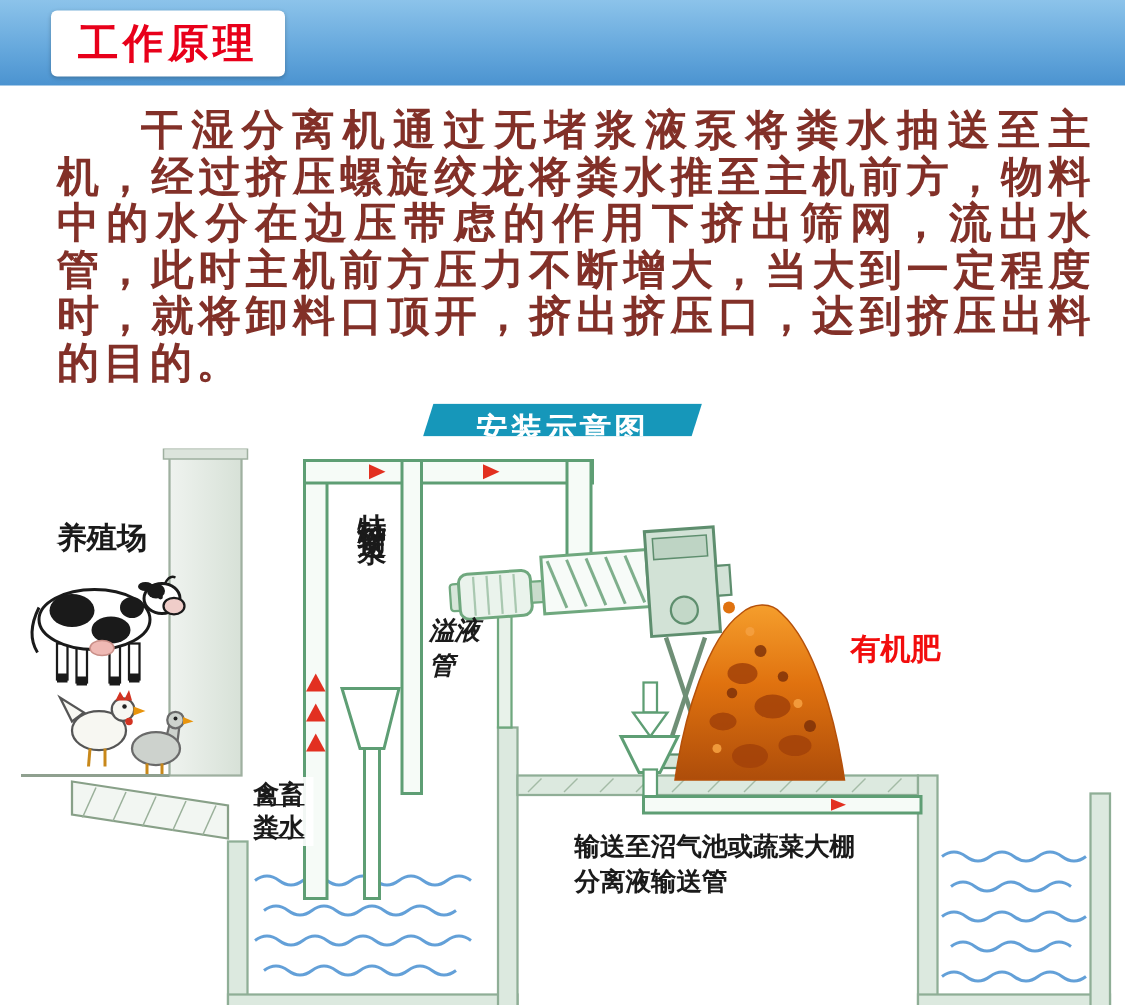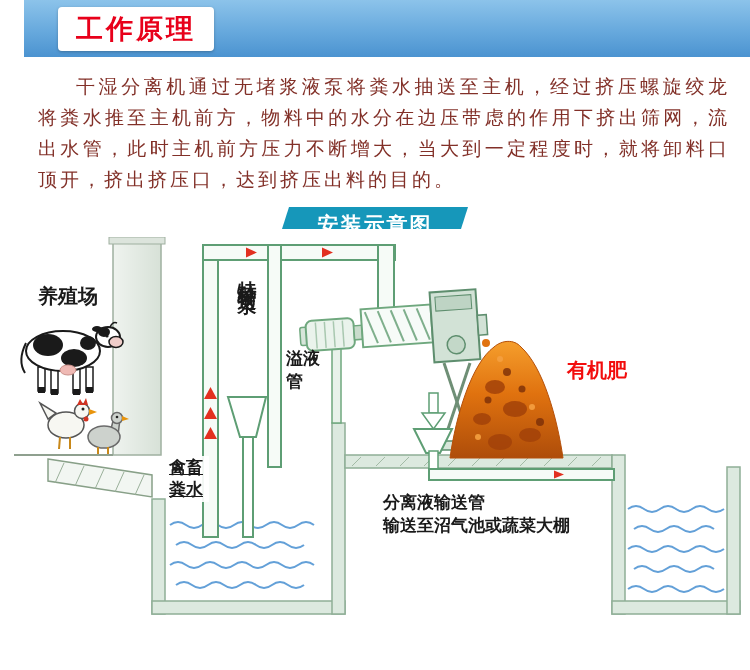--- a/index.html
+++ b/index.html
@@ -3,42 +3,41 @@
 <meta charset="utf-8">
 <style>
   html,body { margin:0; padding:0; }
   body {
     width:750px; height:670px; background:#fff; overflow:hidden; position:relative;
     font-family:"Liberation Sans","DejaVu Sans",sans-serif;
   }
   .top-banner {
     height:57px; display:flex; align-items:center;
     background:linear-gradient(180deg,#8CC3EA 0%,#67A9DD 55%,#4B93D0 100%);
-    margin-left:24px;
   }
   .title-box {
     margin-left:34px; background:#ffffff; border-radius:4px; padding:4px 18px;
     box-shadow:0 1px 3px rgba(0,0,0,.25);
   }
   .title-box span { color:#E8001A; font-size:27px; font-weight:bold; letter-spacing:3px; }
   .intro {
-    margin:14px 20px 0 38px; color:#823028; font-size:19px; line-height:31px;
-    letter-spacing:3px; text-indent:2em; font-weight:400; text-align:justify;
+    margin:14px 20px 0 38px; color:#823028; font-size:28px; line-height:31px;
+    letter-spacing:3px; text-indent:2em; font-weight:700; text-align:justify;
   }
   .scheme-banner {
     width:186px; height:22px; margin:12px auto 0 auto; background:#1697BA; color:#fff;
     font-size:21px; font-weight:bold; text-align:center; line-height:35px; letter-spacing:2px;
     clip-path:polygon(7px 0, 100% 0, calc(100% - 7px) 100%, 0 100%);
   }
   .diagram { position:relative; width:650px; height:385px; margin-top:8px; }
   .diagram svg { position:absolute; left:0; top:0; }
   .lbl { position:absolute; color:#1a1a1a; font-weight:bold; z-index:3; }
   #lbl-farm { left:38px; top:46px; font-size:20px; }
   #lbl-pump { left:234px; top:28px; font-size:19px; writing-mode:vertical-rl; letter-spacing:4px; height:140px; }
-  #lbl-overflow { left:286px; top:110px; font-size:17px; width:38px; line-height:23px; word-break:break-all; }
+  #lbl-overflow { left:286px; top:110px; font-size:17px; width:38px; line-height:23px; word-break:break-all;font-style:italic; }
   #lbl-manure { left:167px; top:219px; font-size:17px; width:38px; line-height:22px; word-break:break-all;
                 background:rgba(255,255,255,.92); padding:1px 2px;text-decoration:underline; }
   #lbl-fert { left:567px; top:120px; font-size:20px; color:#F20D0D;text-align:center; }
   #lbl-liquid { left:383px; top:254px; font-size:17px; line-height:23px; }
 </style>
 </head>
 <body>
 
 <div class="top-banner">
   <div class="title-box">
@@ -275,16 +274,16 @@
       <line x1="30" y1="40" x2="30" y2="52" stroke="#C8881A" stroke-width="2"></line>
     </g>
   </svg>
 
   <div class="lbl" id="lbl-farm">养殖场</div>
   <div class="lbl" id="lbl-pump">特种输送泵</div>
   <div class="lbl" id="lbl-overflow">溢液管</div>
   <div class="lbl" id="lbl-manure">禽畜粪水</div>
   <div class="lbl" id="lbl-fert">有机肥</div>
   <div class="lbl" id="lbl-liquid">
+    <div>输送至沼气池或蔬菜大棚</div>
     <div>分离液输送管</div>
-    <div>输送至沼气池或蔬菜大棚</div>
   </div>
 </div>
 
 </body></html>

